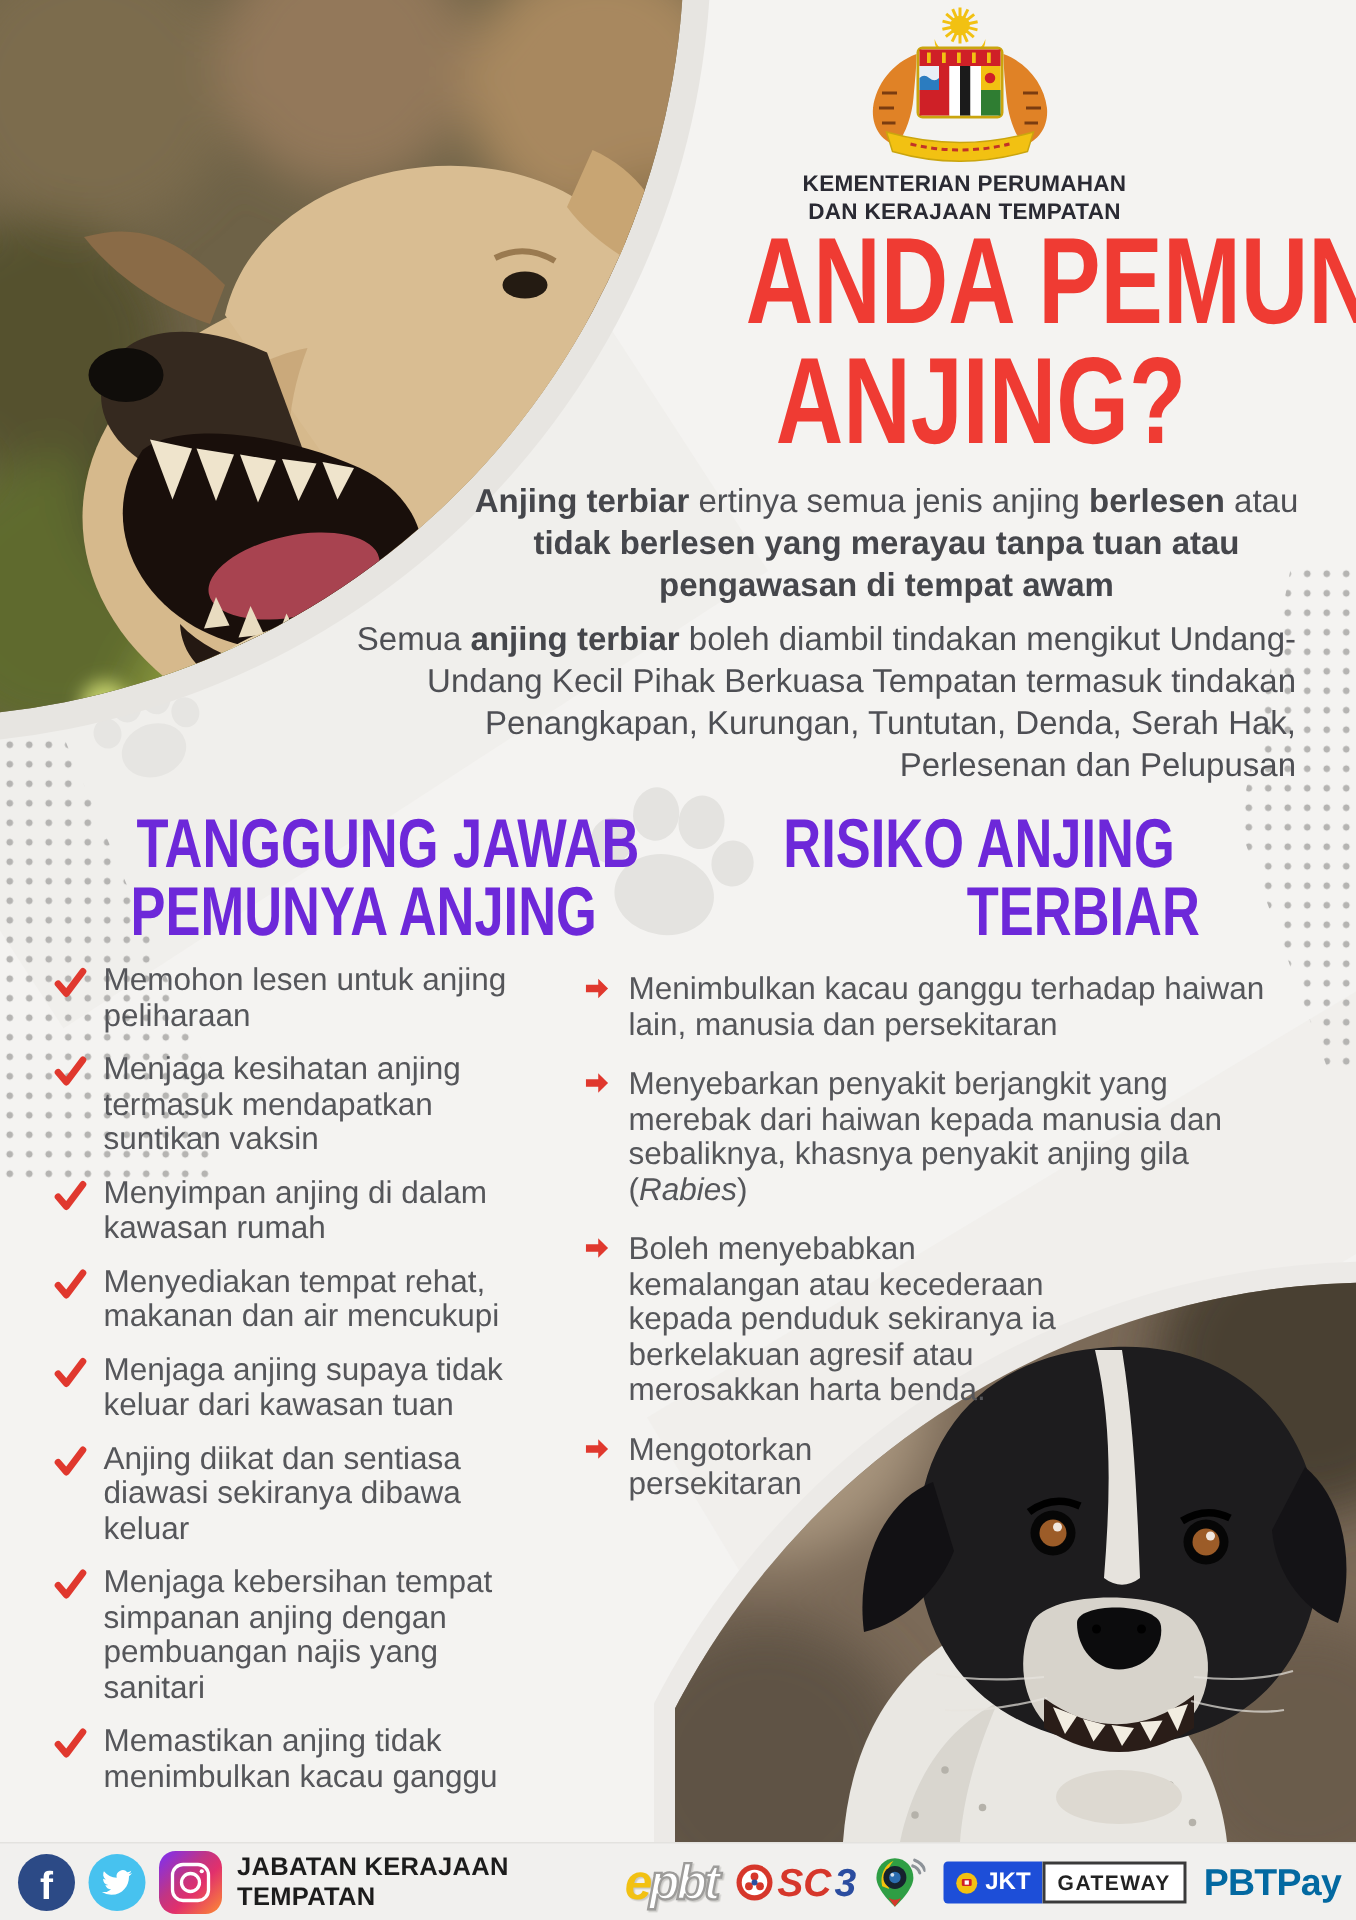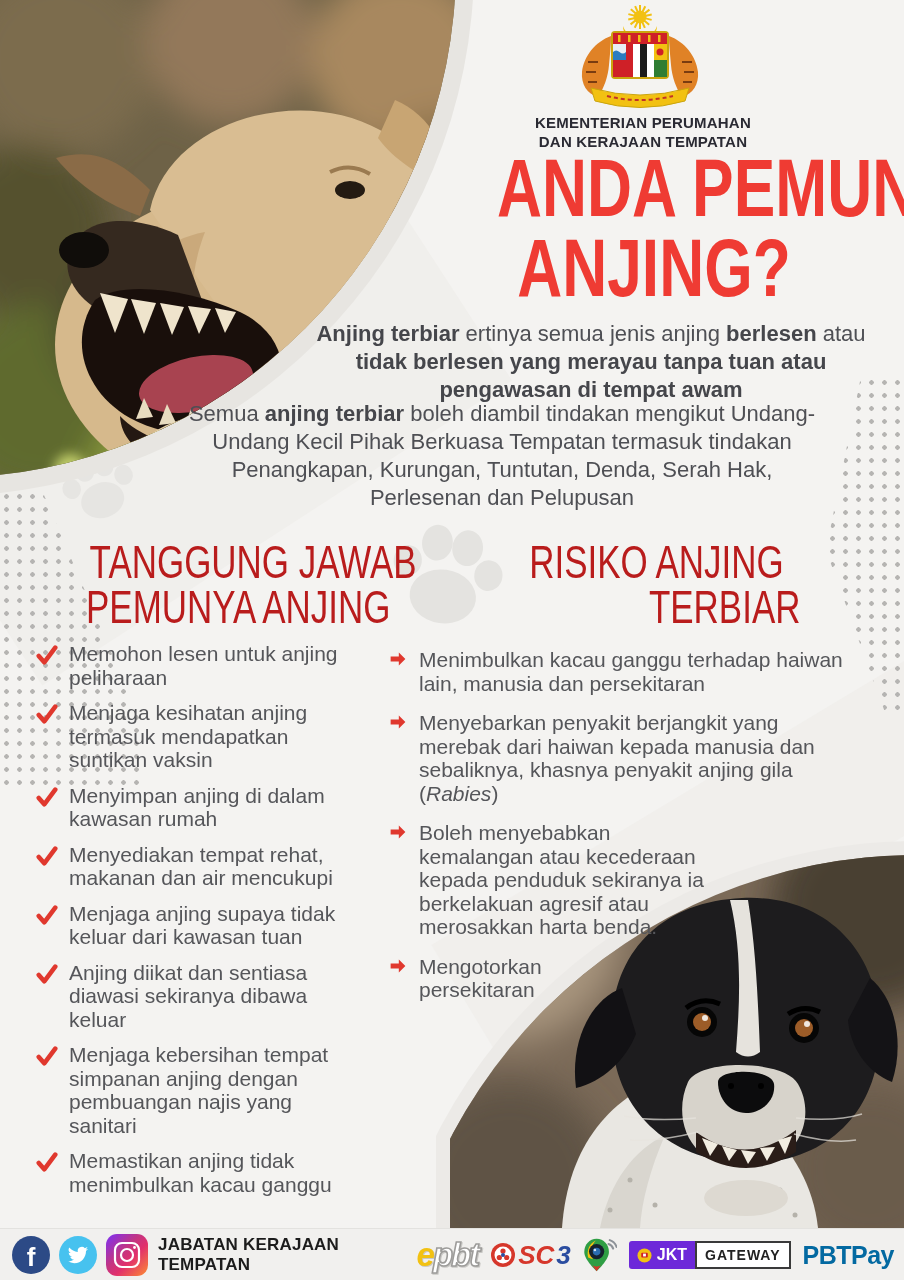--- a/index.html
+++ b/index.html
@@ -35,24 +35,24 @@
   .ministry{position:absolute;left:493px;top:113px;width:300px;text-align:center;z-index:3;
             font-size:15px;line-height:19px;font-weight:bold;color:#2a2a33;letter-spacing:.2px;}
   
   .title{position:absolute;left:418px;top:148px;width:472px;text-align:center;z-index:3;
          color:#ef3b33;font-weight:900;}
   .title .tline{display:block;font-size:82px;line-height:80px;white-space:nowrap;}
   .cond{display:inline-block;transform:scaleX(.76);transform-origin:center;}
   
   .intro{position:absolute;text-align:center;z-index:3;color:#4e4f54;font-size:22px;line-height:28px;}
   .intro1{left:278px;top:320px;width:626px;}
-  .intro2{left:140px;top:400px;width:724px;}
+  .intro2{left:140px;top:412px;width:724px;text-align:right;}
   .b{font-weight:bold;color:#45464b;}
   
-  .col-head{position:absolute;z-index:3;color:#b91c1c;font-weight:400;text-align:center;}
+  .col-head{position:absolute;z-index:3;color:#6d28d9;font-weight:700;text-align:center;}
   .col-head .hline{display:block;font-size:46px;line-height:45px;white-space:nowrap;}
   .head-left{left:38px;top:540px;width:352px;}
   .head-right{left:452px;top:540px;width:372px;text-align:right;}
   
   .list{position:absolute;z-index:3;}
   .list-left{left:36px;top:642px;width:356px;}
   .list-right{left:388px;top:648px;width:480px;}
   .item{display:flex;gap:11px;margin-bottom:12px;align-items:flex-start;}
   .item .txt{font-size:21px;line-height:23.5px;color:#55565a;}
   .list-left .txt{max-width:272px;}
@@ -74,21 +74,21 @@
   .dept{margin-left:10px;font-size:17px;font-weight:bold;color:#1c1c1c;letter-spacing:.2px;}
   .flogos{margin-left:auto;margin-right:10px;display:flex;align-items:center;gap:12px;}
   .epbt{font-style:italic;font-weight:900;font-size:33px;letter-spacing:-2px;display:flex;
         filter:drop-shadow(1px 1px 0 #c9c8c5);}
   .epbt .e{color:#f2c112;}
   .epbt .pbt{color:#fff;-webkit-text-stroke:1.6px #9d9c9a;}
   .osc3{display:flex;align-items:center;gap:2px;font-style:italic;font-weight:900;font-size:26px;}
   .osc3 .sc{color:#d6372b;}
   .osc3 .three{color:#2b4da0;}
   .jkt-unit{display:flex;align-items:center;}
-  .jkt-box{display:flex;align-items:center;gap:5px;background:#6d28d9;color:#fff;font-weight:bold;
+  .jkt-box{display:flex;align-items:center;gap:5px;background:#1d4ed8;color:#fff;font-weight:bold;
            font-size:16px;padding:5px 8px;border-radius:3px 0 0 3px;}
   .gw-box{background:#fff;border:2px solid #3a3a3a;color:#222;font-weight:bold;font-size:14px;
           letter-spacing:1px;padding:4px 8px;}
   .pbtpay{font-weight:900;font-size:25px;color:#0369a1;letter-spacing:-.5px;}
 </style>
 </head>
 <body>
 
 <div class="poster">
 

